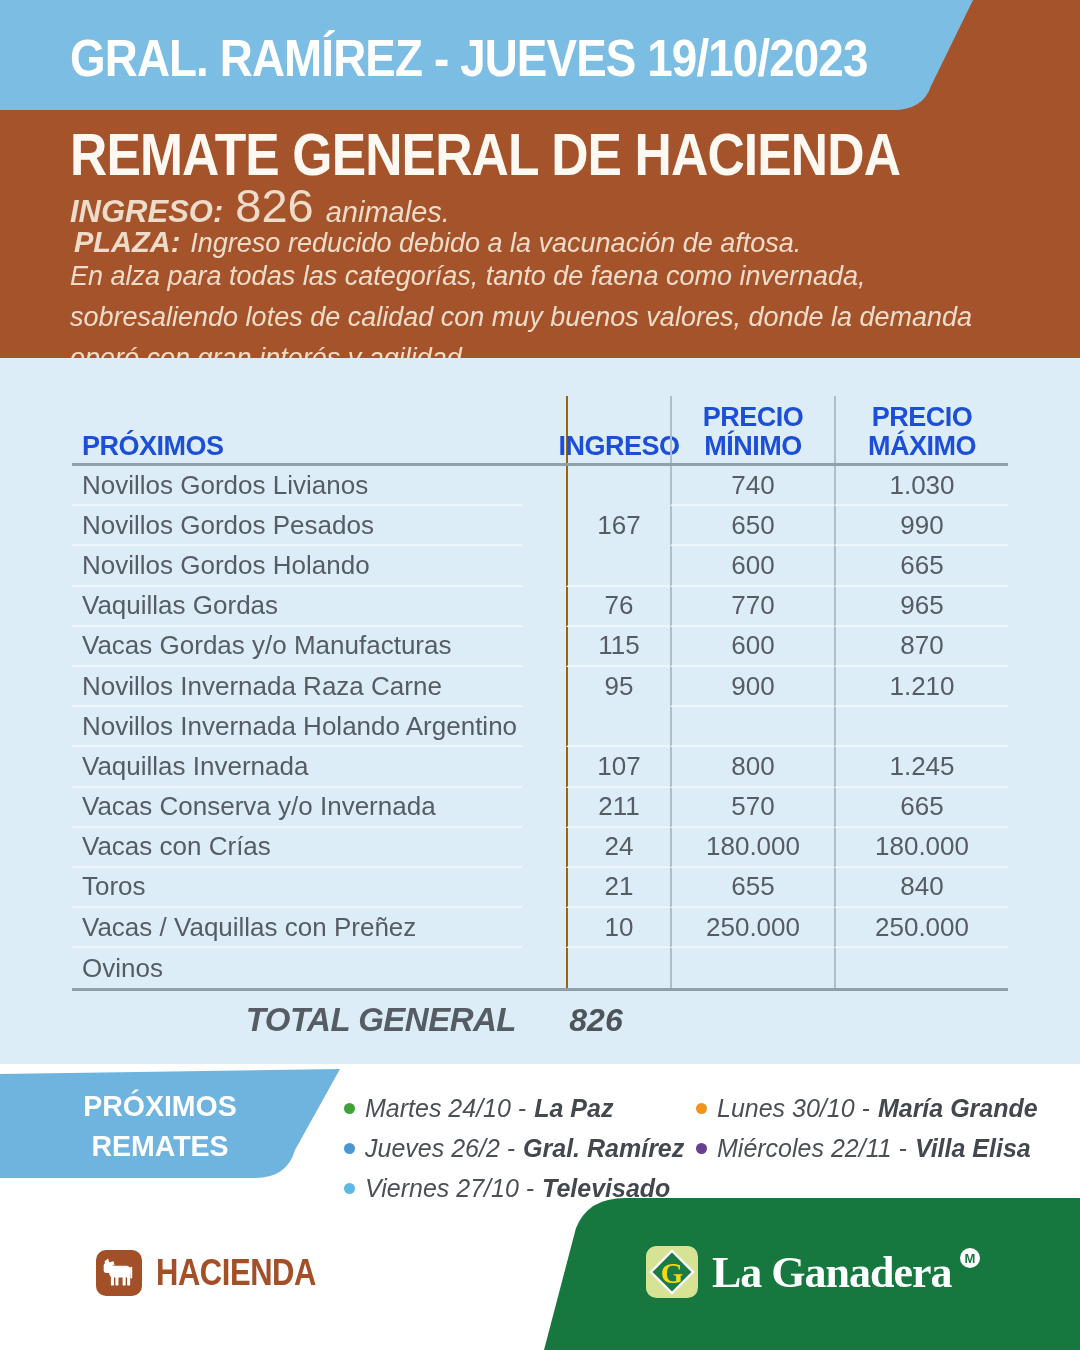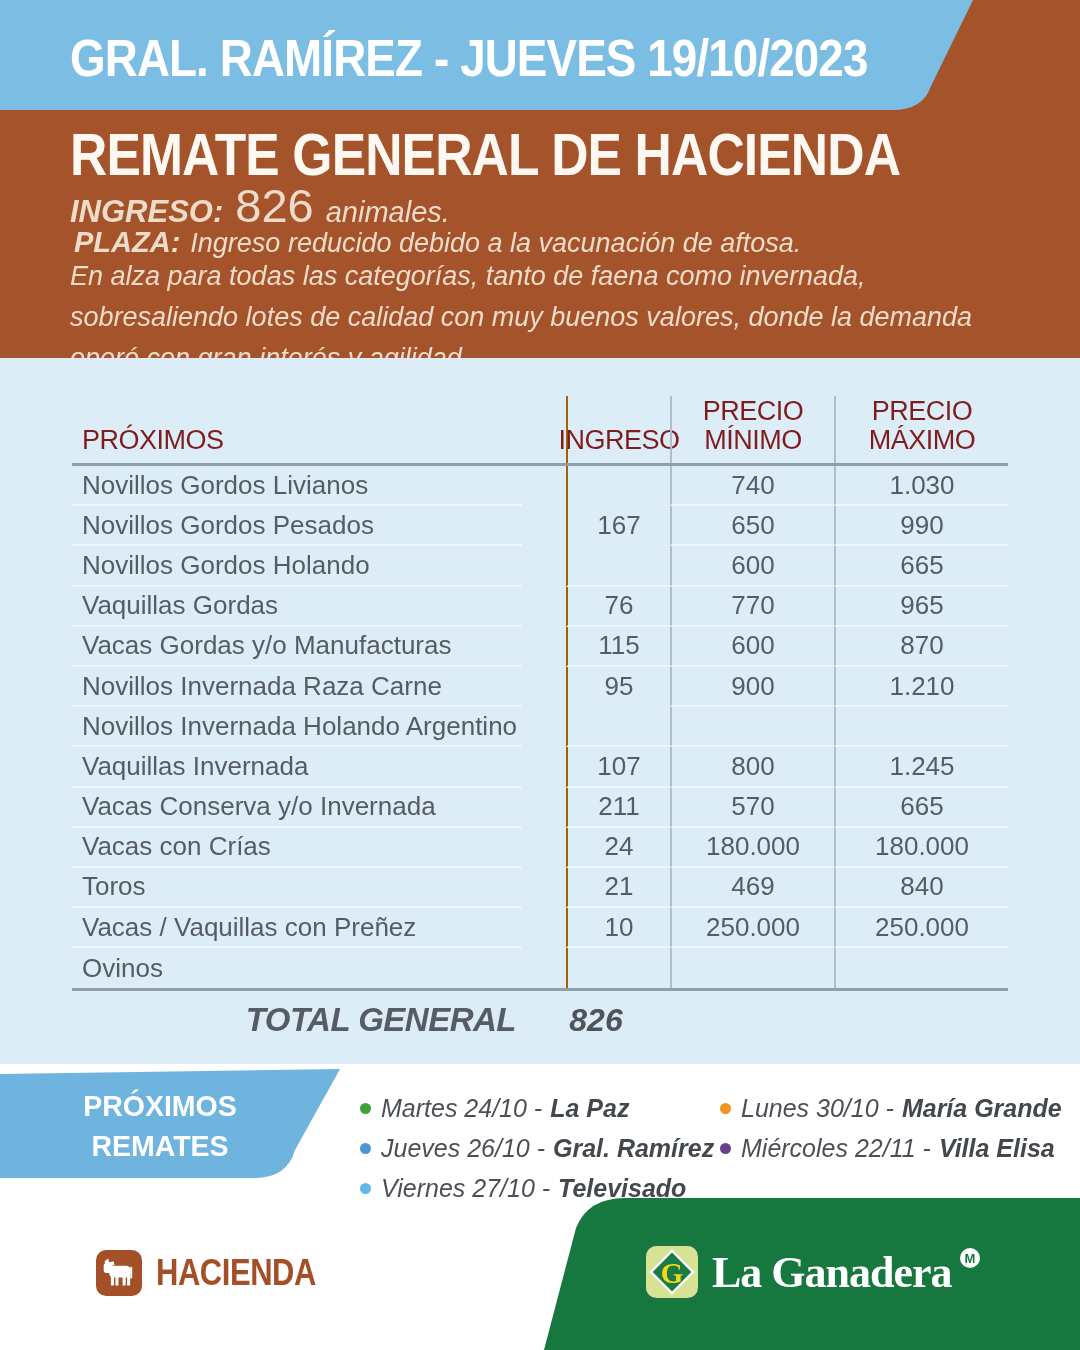--- a/index.html
+++ b/index.html
@@ -24,22 +24,22 @@
   .plaza-line .lab{font-size:29px;font-weight:bold;font-style:italic;}
   .plaza-line .txt{font-size:27px;font-style:italic;}
   .desc{position:absolute;left:70px;top:256px;width:915px;color:#eedcca;
     font-size:27px;font-style:italic;line-height:41px;}
 
   
   .section-table{position:absolute;left:0;top:358px;width:1080px;height:714px;background:#dcedf7;
     clip-path:polygon(0 0,100% 0,100% calc(100% - 8px),0 100%);}
   .tbl{position:absolute;left:72px;top:38px;width:936px;}
   .tbl-head{display:grid;grid-template-columns:450px 148px 164px 174px;height:67px;border-bottom:3px solid #8fa0ab;}
-  .th{color:#7f1d1d;font-weight:normal;font-size:27px;display:flex;align-items:flex-end;justify-content:center;
-    text-align:center;padding-bottom:8px;line-height:1.07;letter-spacing:-.5px;}
+  .th{color:#1d4ed8;font-weight:bold;font-size:27px;display:flex;align-items:flex-end;justify-content:center;
+    text-align:center;padding-bottom:2px;line-height:1.07;letter-spacing:-.5px;}
   .th.cat{justify-content:flex-start;padding-left:10px;}
   .th .narrow{display:inline-block;width:125px;}
   .tbl-body{display:grid;grid-template-columns:450px 148px 164px 174px;grid-auto-rows:40.2px;}
   .td{font-size:26px;color:#565c63;display:flex;align-items:center;border-bottom:2px solid #eef6fb;box-sizing:border-box;}
   .td.cat{grid-column:1;padding-left:10px;}
   .td.num{justify-content:center;}
   .col2{grid-column:2;border-left:2px solid #a16207;margin-left:44px;}
   .col3{grid-column:3;border-left:2px solid #aebfca;}
   .col4{grid-column:4;border-left:2px solid #aebfca;}
   .noline{border-bottom:none;}
@@ -49,22 +49,22 @@
     font-size:33px;font-weight:bold;font-style:italic;color:#565c63;letter-spacing:-.5px;}
   .total-value{display:flex;align-items:center;justify-content:center;
     font-size:32px;font-weight:bold;font-style:italic;color:#4e545a;}
 
   
   .footer{position:absolute;left:0;top:1064px;width:1080px;height:286px;background:#ffffff;}
   .prox-banner-svg{position:absolute;left:0;top:4px;}
   .prox-banner-text{position:absolute;left:0;top:22px;width:320px;text-align:center;color:#ffffff;
     font-size:30px;font-weight:900;line-height:40px;transform:scaleX(.95);transform-origin:center;}
   .events{position:absolute;top:24px;}
-  .events.colA{left:360px;}
-  .events.colB{left:720px;}
+  .events.colA{left:344px;}
+  .events.colB{left:696px;}
   .event{display:flex;align-items:center;height:40px;color:#4b5056;font-size:25px;font-style:italic;white-space:nowrap;}
   .bullet{width:11px;height:11px;border-radius:50%;margin-right:10px;flex:0 0 auto;}
   .event .d{margin-right:8px;}
   .event .p{font-weight:bold;color:#43484e;}
 
   .hacienda{position:absolute;left:96px;top:1250px;display:flex;align-items:center;gap:14px;}
   .cow-box{width:46px;height:46px;background:#a34f28;border-radius:10px;display:flex;align-items:center;justify-content:center;}
   .hacienda-label{color:#a34f28;font-size:36px;font-weight:900;letter-spacing:-.5px;
     transform:scaleX(.86);transform-origin:left center;white-space:nowrap;}
 
@@ -147,21 +147,21 @@
         <div class="td num col3" style="grid-row:1">740</div>
         <div class="td num col3" style="grid-row:2">650</div>
         <div class="td num col3" style="grid-row:3">600</div>
         <div class="td num col3" style="grid-row:4">770</div>
         <div class="td num col3" style="grid-row:5">600</div>
         <div class="td num col3" style="grid-row:6">900</div>
         <div class="td num col3" style="grid-row:7"></div>
         <div class="td num col3" style="grid-row:8">800</div>
         <div class="td num col3" style="grid-row:9">570</div>
         <div class="td num col3" style="grid-row:10">180.000</div>
-        <div class="td num col3" style="grid-row:11">469</div>
+        <div class="td num col3" style="grid-row:11">655</div>
         <div class="td num col3" style="grid-row:12">250.000</div>
         <div class="td num col3 noline" style="grid-row:13"></div>
 
         <div class="td num col4" style="grid-row:1">1.030</div>
         <div class="td num col4" style="grid-row:2">990</div>
         <div class="td num col4" style="grid-row:3">665</div>
         <div class="td num col4" style="grid-row:4">965</div>
         <div class="td num col4" style="grid-row:5">870</div>
         <div class="td num col4" style="grid-row:6">1.210</div>
         <div class="td num col4" style="grid-row:7"></div>
@@ -192,21 +192,21 @@
     </div>
 
     <div class="events colA">
       <div class="event">
         <span class="bullet" style="background: rgb(63, 163, 58);"></span>
         <span class="d">Martes 24/10 -</span>
         <span class="p">La Paz</span>
       </div>
       <div class="event">
         <span class="bullet" style="background: rgb(74, 151, 211);"></span>
-        <span class="d">Jueves 26/10 -</span>
+        <span class="d">Jueves 26/2 -</span>
         <span class="p">Gral. Ramírez</span>
       </div>
       <div class="event">
         <span class="bullet" style="background: rgb(95, 184, 232);"></span>
         <span class="d">Viernes 27/10 -</span>
         <span class="p">Televisado</span>
       </div>
     </div>
 
     <div class="events colB">

